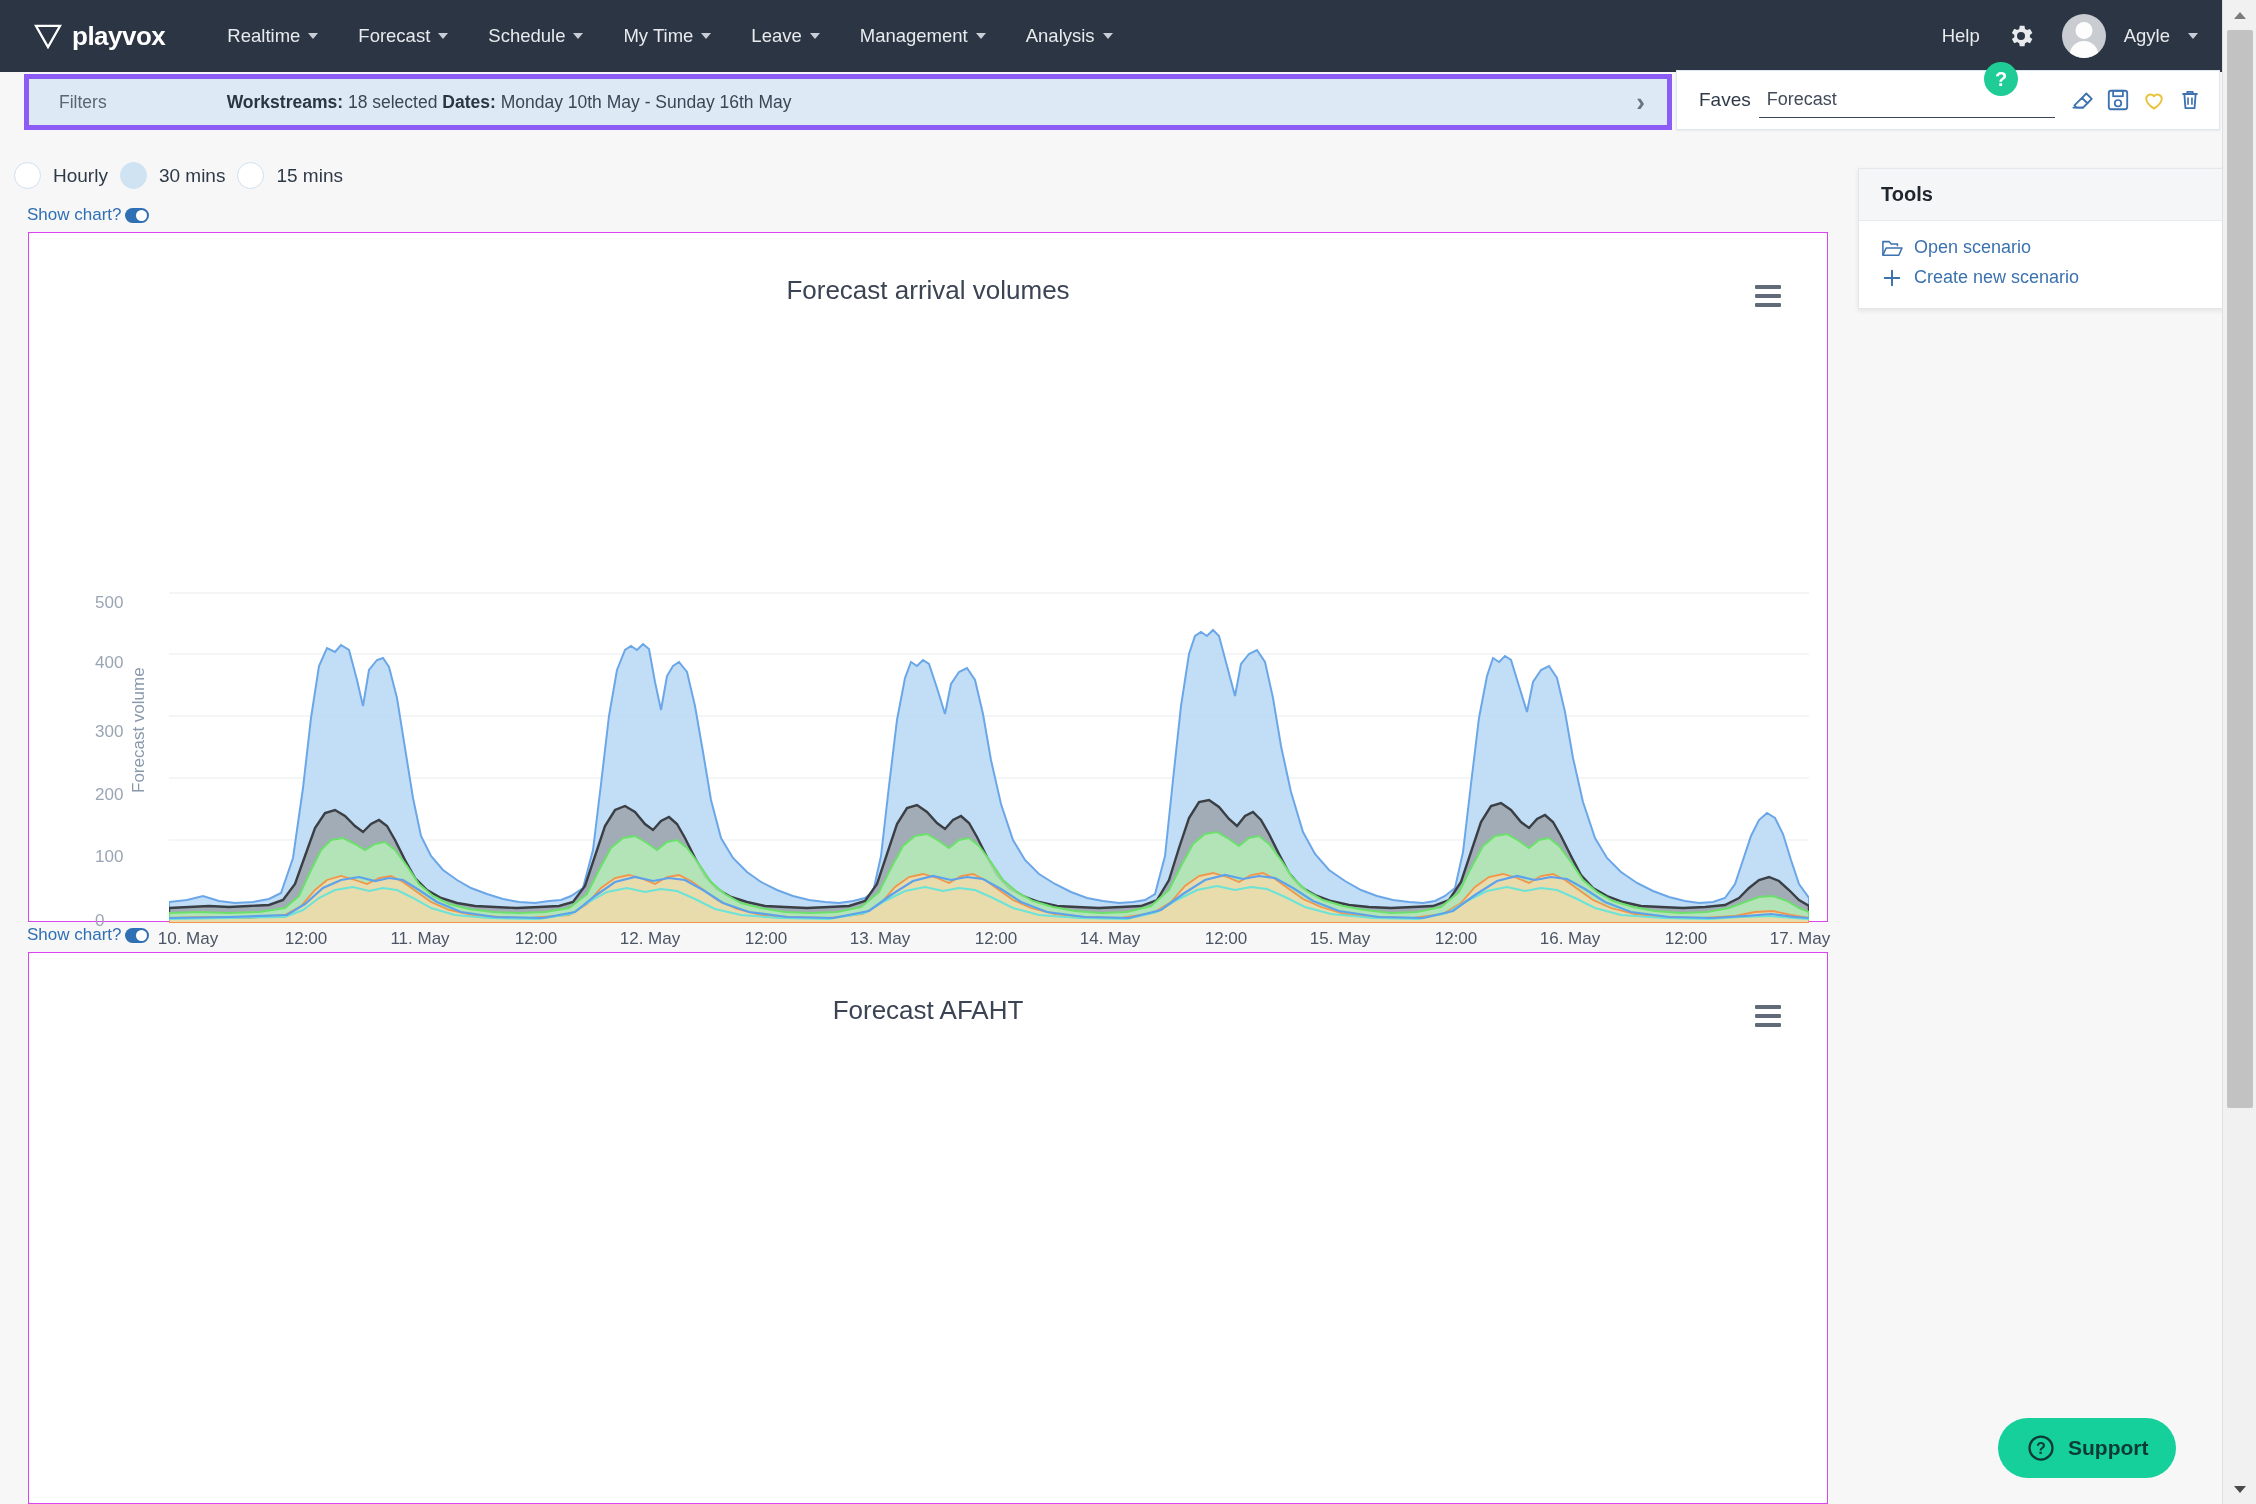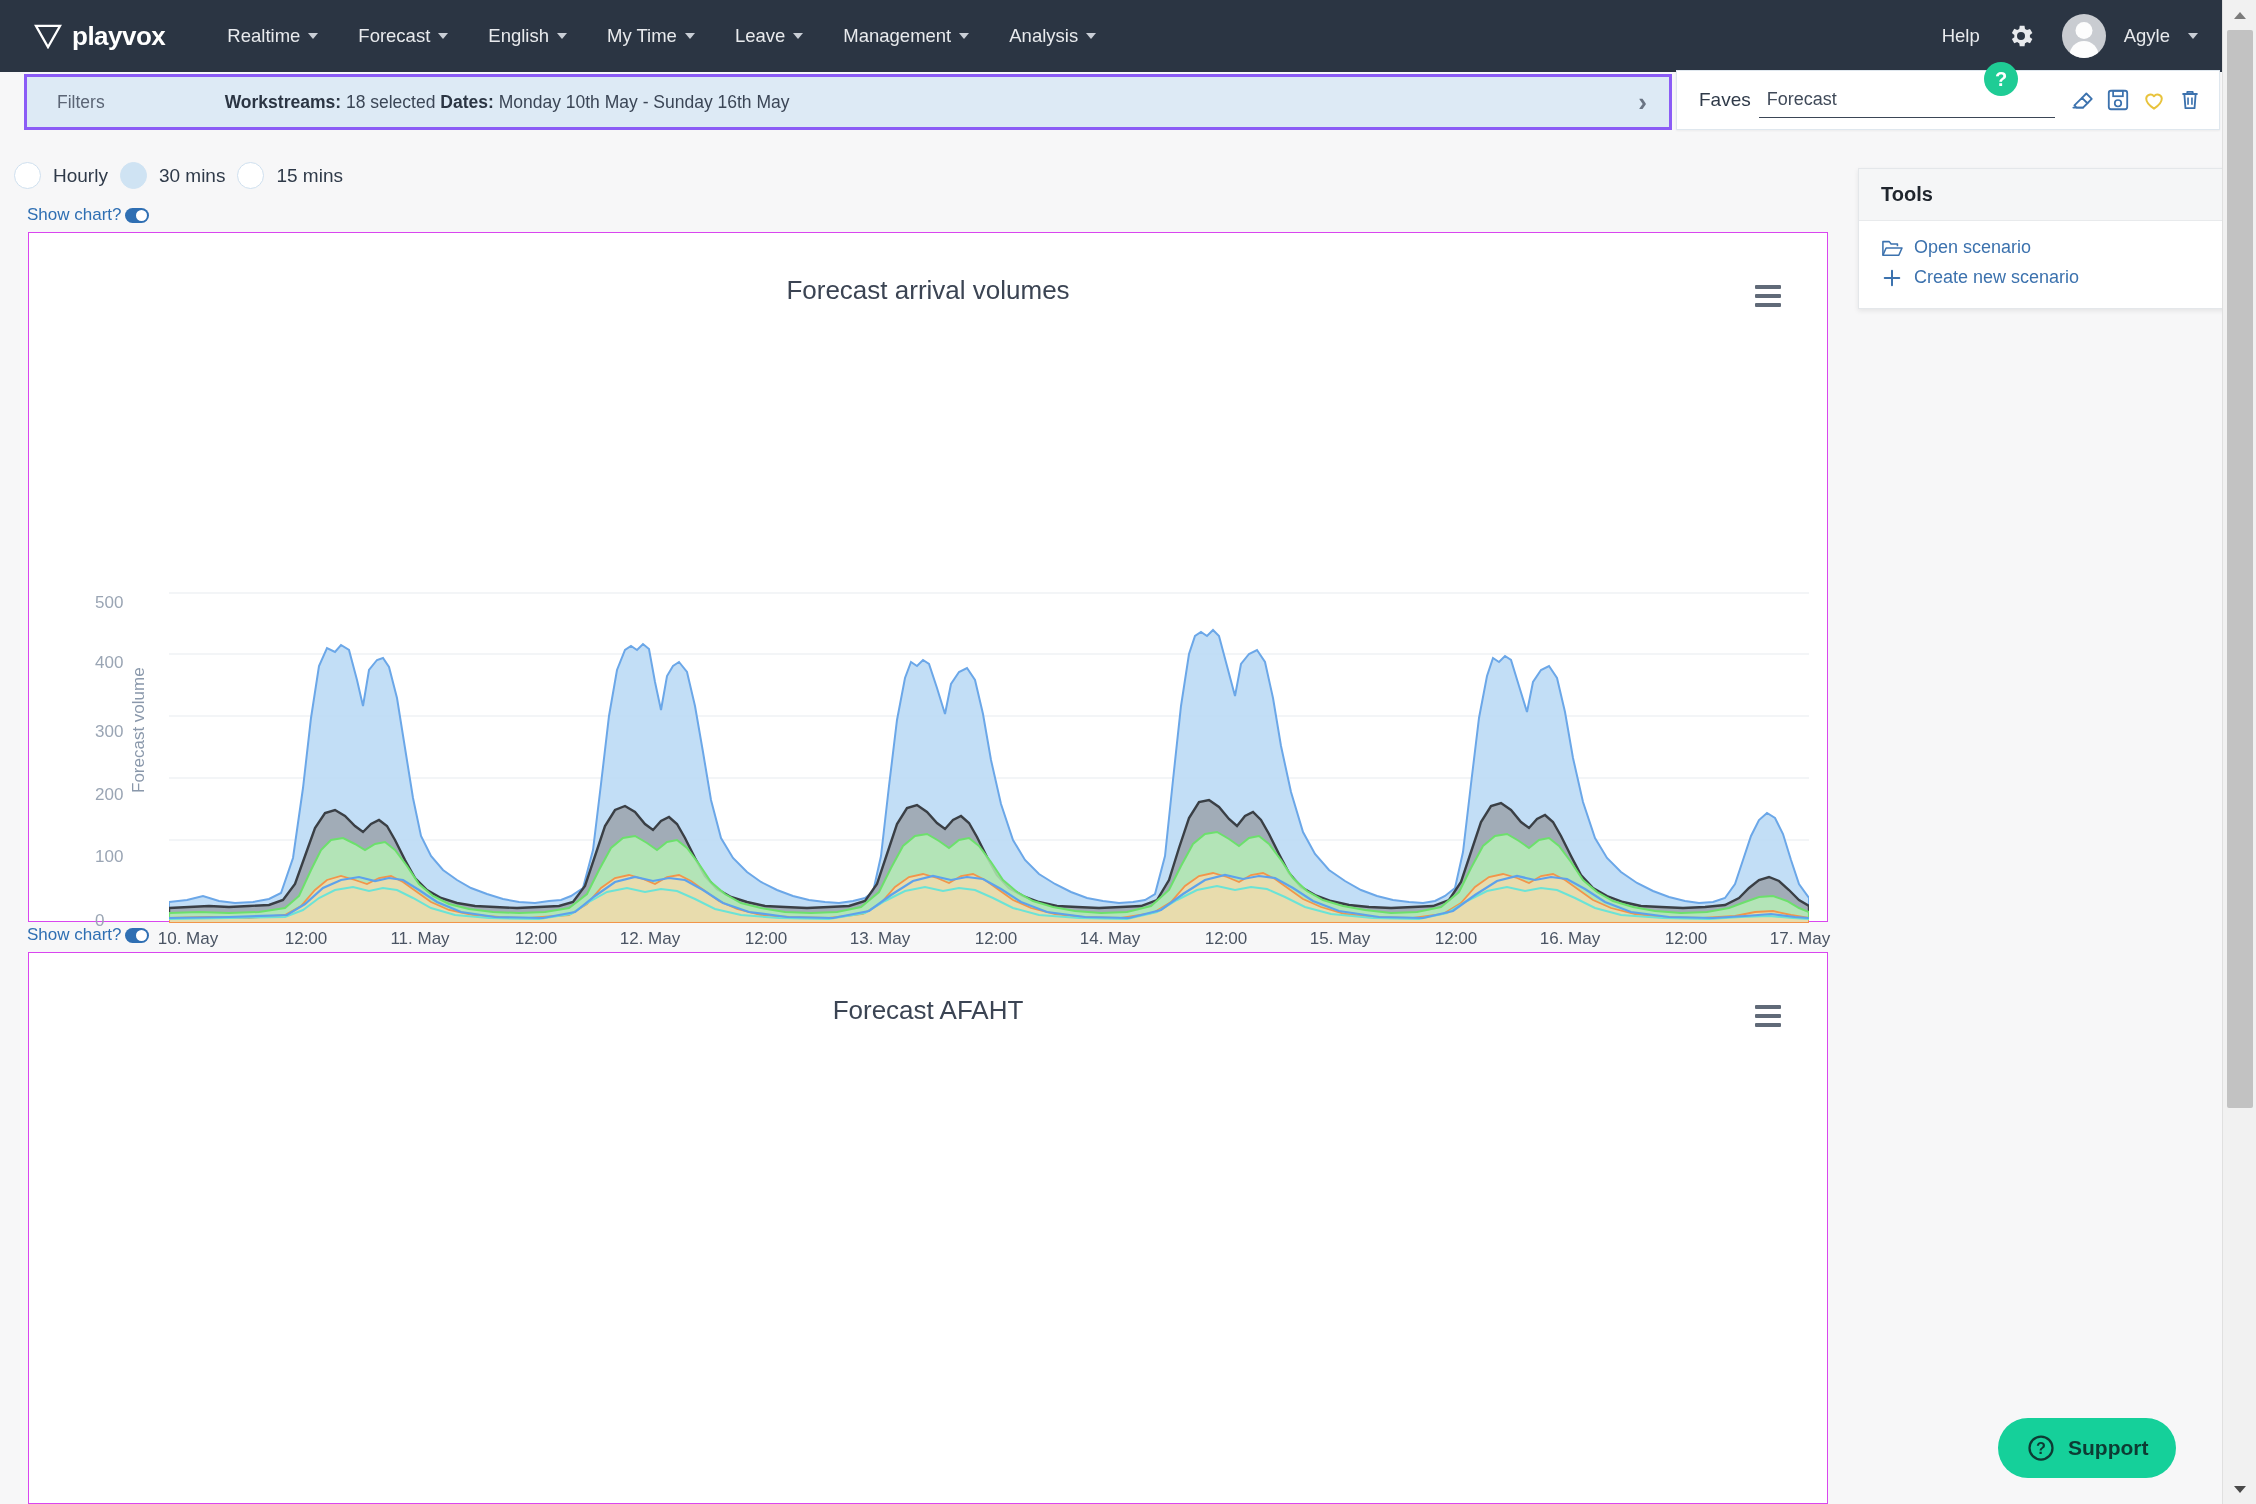--- a/index.html
+++ b/index.html
@@ -41,21 +41,21 @@
     background: #c9ccd1; overflow: hidden; position: relative;
   }
   .avatar::before { content:""; position:absolute; left:50%; top:8px; width:17px; height:17px; border-radius:50%; background:#fdfdfd; transform:translateX(-50%); }
   .avatar::after  { content:""; position:absolute; left:50%; top:27px; width:29px; height:22px; border-radius:15px 15px 0 0; background:#fdfdfd; transform:translateX(-50%); }
   .user-name { color: #e8eaed; font-size: 18.5px; }
 
   
   .filterbar {
     position: absolute; top: 74px; left: 24px;
     width: 1648px; height: 56px;
-    background: #ddeaf5; border: 3px solid #8b5cf6;
+    background: #ddeaf5; border: 5px solid #8b5cf6;
     display: flex; align-items: center;
     padding: 0 22px 0 30px;
     font-size: 17.5px; color: #3b4656;
     z-index: 20;
   }
   .filters-label { color: #5b6575; margin-right: 120px; }
   .filter-summary b { font-weight: bold; color: #2b3543; }
   .filter-chevron { margin-left: auto; color: #6a7483; font-size: 26px; font-weight: bold; line-height: 1; cursor: pointer; }
 
   
@@ -204,21 +204,21 @@
     <div class="nav-items">
       <div class="nav-item">
         <span>Realtime</span>
         <i class="caret"></i>
       </div>
       <div class="nav-item">
         <span>Forecast</span>
         <i class="caret"></i>
       </div>
       <div class="nav-item">
-        <span>English</span>
+        <span>Schedule</span>
         <i class="caret"></i>
       </div>
       <div class="nav-item">
         <span>My Time</span>
         <i class="caret"></i>
       </div>
       <div class="nav-item">
         <span>Leave</span>
         <i class="caret"></i>
       </div>

